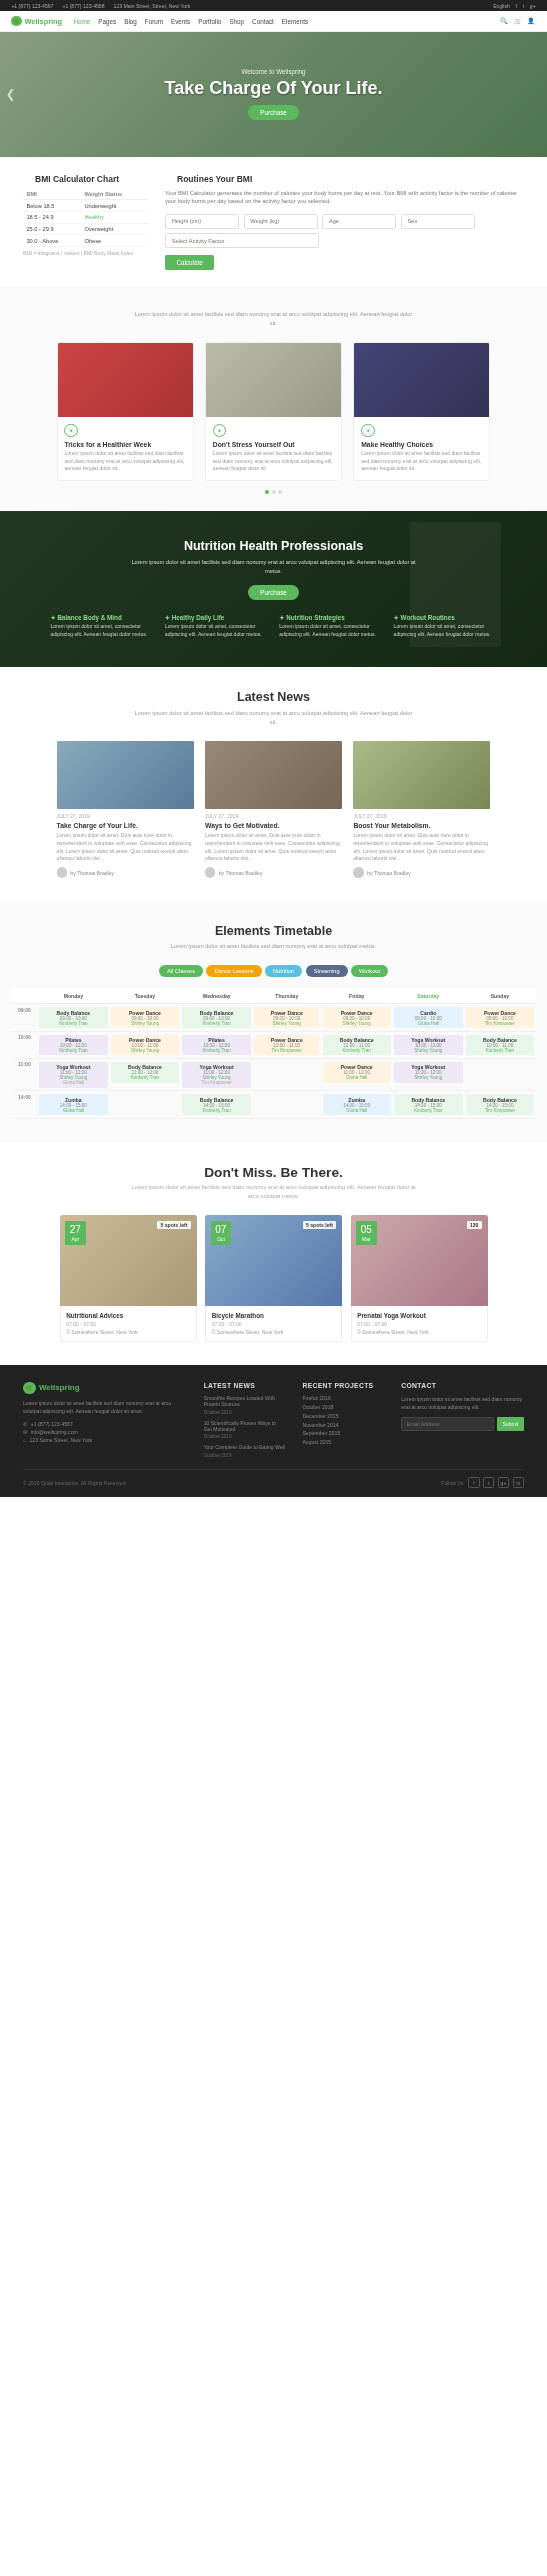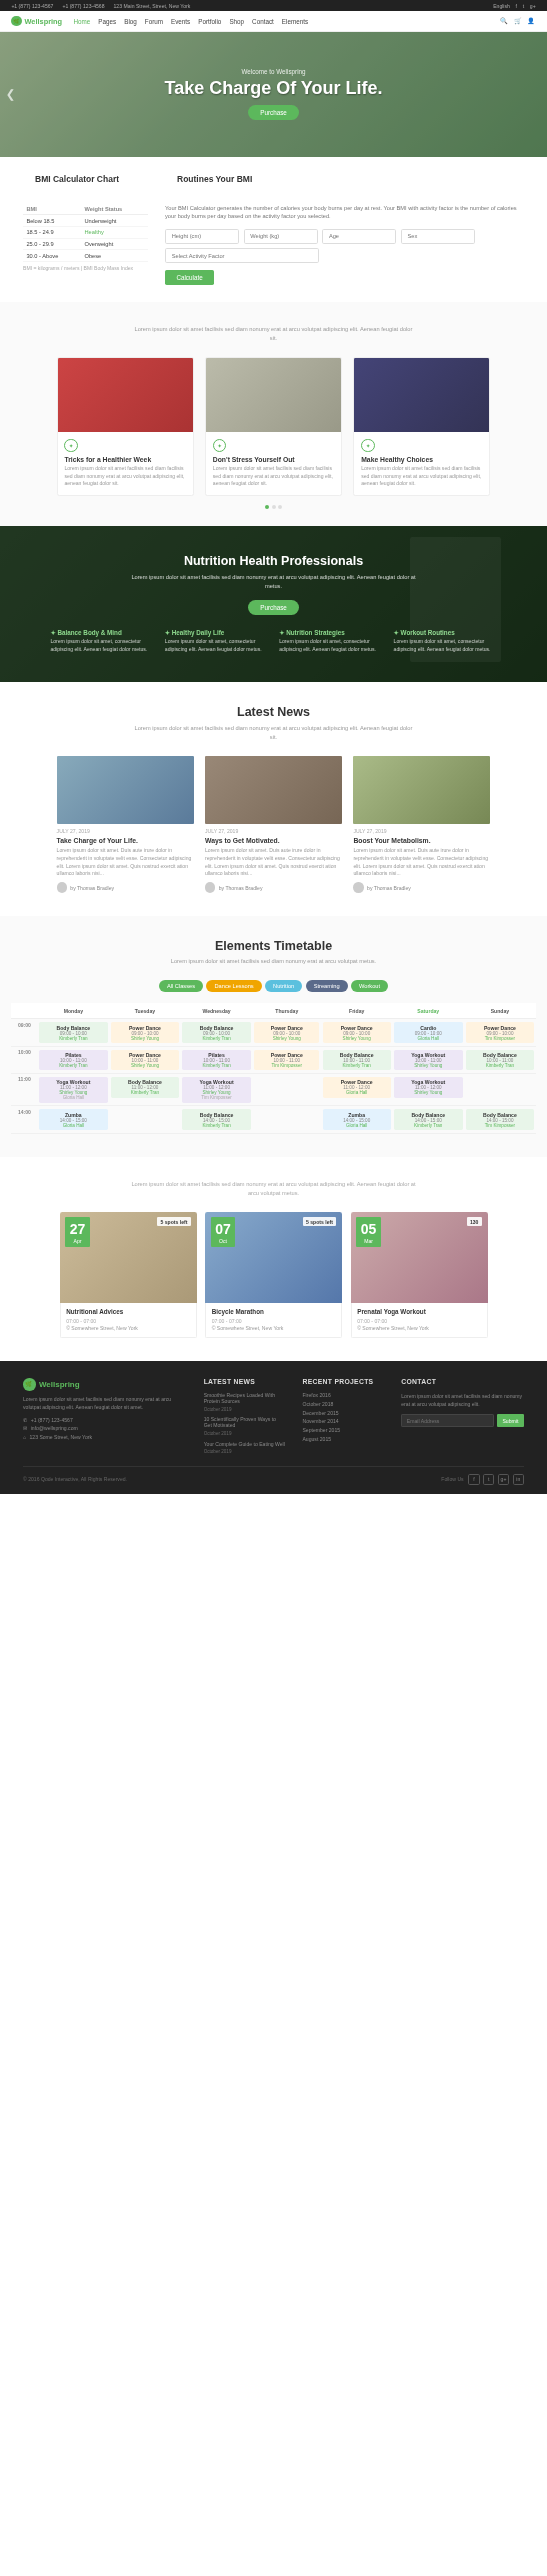--- a/index.html
+++ b/index.html
@@ -20,21 +20,21 @@
     .hero-overlay { position: absolute; inset: 0; background: rgba(0,0,0,0.25); }
     .hero-content { position: relative; z-index: 2; text-align: center; color: #fff; }
     .hero-title { font-size: 18px; font-weight: 700; text-shadow: 0.6px 0.6px 1.7px rgba(0,0,0,0.4); }
     .btn-green { background: #5cb85c; color: #fff; border: none; padding: 4px 12.5px; border-radius: 11.4px; font-size: 6.3px; cursor: pointer; }
     .hero-arrow { position: absolute; left: 5.7px; top: 50%; transform: translateY(-50%); z-index: 3; color: #fff; font-size: 11.4px; cursor: pointer; opacity: 0.7; }
 
     
     .bmi-section { display: flex; gap: 17px; padding: 17px 23px; background: #fff; }
     .bmi-left { width: 125px; }
     .bmi-right { flex: 1; }
-    .section-title { font-size: 8.5px; font-weight: 700; color: #333; margin-bottom: 20px; padding-left: 12px; }
+    .section-title { font-size: 8.5px; font-weight: 700; color: #333; margin-bottom: 5px; padding-left: 12px; }
     .bmi-table { width: 100%; border-collapse: collapse; font-size: 5.7px; }
     .bmi-table th { text-align: left; padding: 2.3px 3.4px; color: #888; font-weight: 600; border-bottom: 0.6px solid #eee; }
     .bmi-table td { padding: 2.3px 3.4px; border-bottom: 0.6px solid #f5f5f5; }
     .bmi-table .green { color: #5cb85c; }
     .bmi-note { font-size: 5.1px; color: #aaa; margin-top: 3.4px; }
     .bmi-desc { font-size: 5.7px; color: #777; line-height: 1.5; margin-bottom: 8px; }
     .bmi-form { display: flex; flex-wrap: wrap; gap: 4.6px; }
     .bmi-form input { border: 0.6px solid #ddd; border-radius: 1.7px; padding: 3.4px 5.7px; font-size: 5.7px; width: 74px; }
     .bmi-form .full-width { width: 100%; }
     .bmi-form .calc-btn { background: #5cb85c; color: #fff; border: none; padding: 4px 11.4px; border-radius: 1.7px; font-size: 6.3px; cursor: pointer; margin-top: 2.3px; }
@@ -99,21 +99,21 @@
     .tt-hall { color: #aaa; font-size: 4.6px; }
 
     
     .miss-section { padding: 23px 23px; text-align: center; background: #fff; }
     .miss-heading { font-size: 13.7px; font-weight: 700; color: #333; margin-bottom: 3.4px; }
     .miss-sub { font-size: 5.7px; color: #aaa; max-width: 285px; margin: 0 auto 13.7px; line-height: 1.6; }
     .miss-cards { display: flex; gap: 8.5px; justify-content: center; }
     .miss-card { width: 137px; position: relative; border-radius: 2.3px; overflow: hidden; }
     .miss-img-placeholder { width: 100%; height: 91px; display: flex; align-items: center; justify-content: center; color: #fff; font-size: 6.3px; }
     .miss-date-badge { position: absolute; top: 5.7px; left: 5.7px; background: #5cb85c; color: #fff; text-align: center; padding: 2.3px 4.6px; border-radius: 1.1px; font-size: 5.1px; line-height: 1.3; }
-    .miss-date-day { font-size: 14px; font-weight: 700; }
+    .miss-date-day { font-size: 10px; font-weight: 400; }
     .miss-card-body { padding: 5.7px; background: #fff; border: 0.6px solid #eee; border-top: none; text-align: left; }
     .miss-card-title { font-size: 6.3px; font-weight: 700; color: #333; margin-bottom: 2.3px; }
     .miss-card-meta { font-size: 5.1px; color: #aaa; margin-bottom: 1.7px; }
     .miss-card-count { font-size: 5.1px; color: #999; }
     .miss-spots { position: absolute; top: 5.7px; right: 5.7px; background: rgba(255,255,255,0.9); color: #333; font-size: 5.1px; padding: 1.1px 3.4px; border-radius: 1.1px; font-weight: 600; }
 
     
     footer { background: #222; color: #aaa; padding: 17px 23px 8.5px; }
     .footer-grid { display: grid; grid-template-columns: 2fr 1fr 1fr 1.5fr; gap: 17px; margin-bottom: 11.4px; }
     .footer-logo { display: flex; align-items: center; gap: 3.4px; color: #5cb85c; font-weight: 700; font-size: 8px; margin-bottom: 4.6px; }
@@ -554,20 +554,21 @@
               <div class="tt-time">14:00 - 15:00</div>
               <div class="tt-instructor">Tim Kimposser</div>
             </div>
           </td>
       </tr>
     </tbody>
   </table>
 </div>
 
 <div class="miss-section">
+  <div class="miss-heading">Don't Miss. Be There.</div>
   <div class="miss-sub">Lorem ipsum dolor sit amet facilisis sed diam nonumy erat at arcu volutpat adipiscing elit. Aenean feugiat dolor at arcu volutpat metus.</div>
   <div class="miss-cards">
     <div class="miss-card">
       <div class="miss-img-placeholder img-miss1" style="width:100%;height:91px;display:flex;align-items:center;justify-content:center;"></div>
       <div class="miss-date-badge">
         <div class="miss-date-day">27</div>
         <div>Apr</div>
       </div>
       <div class="miss-spots">5 spots left</div>
       <div class="miss-card-body">

